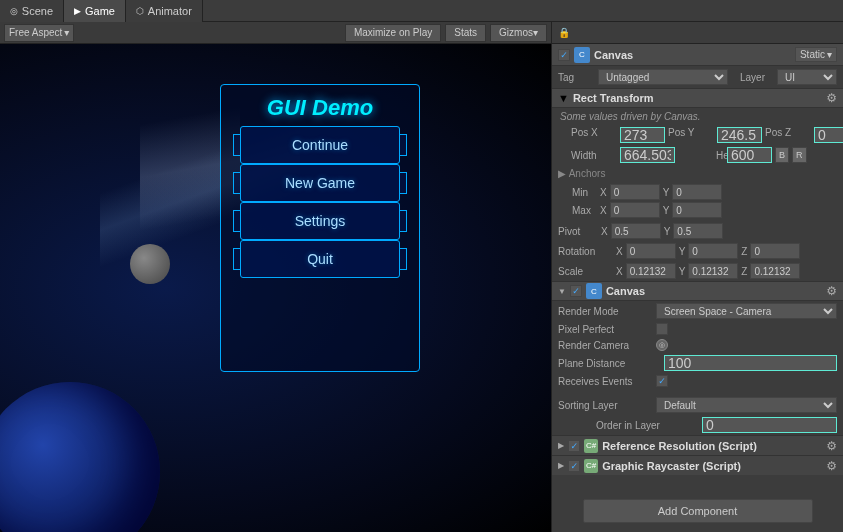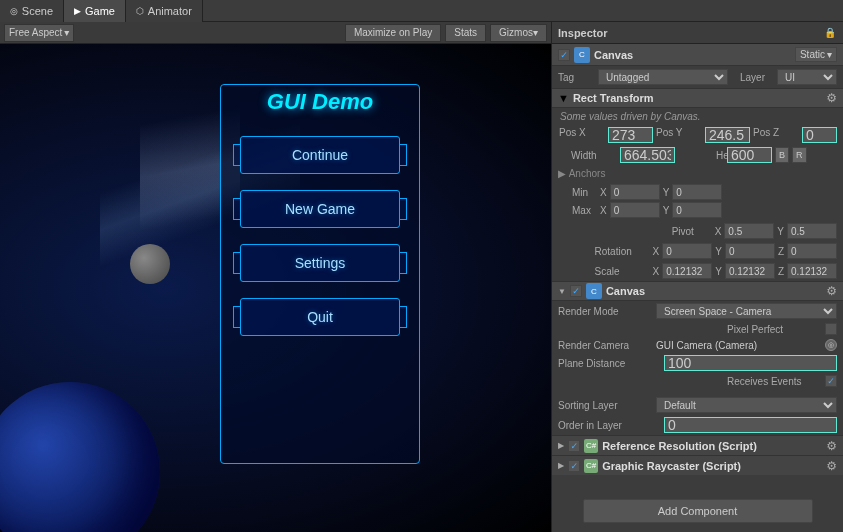--- a/index.html
+++ b/index.html
@@ -22,21 +22,21 @@
     .toolbar-spacer { flex: 1; }
 
     
     .game-canvas { flex: 1; background: #1a1a2e; position: relative; overflow: hidden; display: flex; align-items: center; justify-content: center; }
     .space-bg { position: absolute; inset: 0; background: radial-gradient(ellipse at 30% 50%, #0a1a4a 0%, #050a1e 60%, #000 100%); }
     .planet { position: absolute; width: 180px; height: 180px; border-radius: 50%; background: radial-gradient(circle at 35% 35%, #2244aa, #0a1a5a 60%, #030d2e); bottom: -30px; left: -20px; box-shadow: inset -20px -10px 40px rgba(0,0,50,0.8); }
     .planet2 { position: absolute; width: 40px; height: 40px; border-radius: 50%; background: radial-gradient(circle at 35% 35%, #888, #444); top: 200px; left: 130px; }
     .light-rays { position: absolute; top: 0; left: 100px; width: 200px; height: 300px; background: linear-gradient(160deg, transparent 40%, rgba(150,200,255,0.15) 50%, transparent 60%); }
     .light-rays2 { position: absolute; top: 0; left: 140px; width: 100px; height: 250px; background: linear-gradient(170deg, transparent 30%, rgba(200,220,255,0.2) 50%, transparent 70%); }
 
-    .menu-panel { position: absolute; left: 220px; top: 40px; width: 200px; height: 380px; border: 1.5px solid #00aaff; background: rgba(0,10,40,0.6); border-radius: 4px; display: flex; flex-direction: column; align-items: center; padding: 4px; gap: 16px; }
+    .menu-panel { position: absolute; left: 220px; top: 40px; width: 200px; height: 288px; border: 1.5px solid #00aaff; background: rgba(0,10,40,0.6); border-radius: 4px; display: flex; flex-direction: column; align-items: center; padding: 10px; gap: 0; }
     .menu-title { color: #00eeff; font-size: 22px; font-weight: bold; text-align: center; margin-bottom: 5px; text-shadow: 0 0 10px #00aaff; font-style: italic; }
     .menu-btn { width: 160px; padding: 10px 0; border: 1.5px solid #00aaff; background: rgba(0,20,80,0.7); color: #aaddff; font-size: 14px; text-align: center; cursor: pointer; border-radius: 3px; text-shadow: 0 0 5px #0066aa; position: relative; }
     .menu-btn::before { content: ''; position: absolute; left: -8px; top: 50%; transform: translateY(-50%); width: 6px; height: 20px; border: 1px solid #00aaff; background: rgba(0,20,80,0.5); }
     .menu-btn::after { content: ''; position: absolute; right: -8px; top: 50%; transform: translateY(-50%); width: 6px; height: 20px; border: 1px solid #00aaff; background: rgba(0,20,80,0.5); }
 
     
     .inspector { width: 292px; background: #3c3c3c; border-left: 1px solid #222; display: flex; flex-direction: column; overflow: hidden; }
     .inspector-header { display: flex; align-items: center; background: #3c3c3c; height: 22px; padding: 0 6px; border-bottom: 1px solid #222; gap: 4px; }
     .inspector-icons { display: flex; gap: 4px; color: #999; font-size: 10px; }
     .inspector-body { flex: 1; overflow-y: auto; overflow-x: hidden; }
@@ -54,21 +54,21 @@
     .tag-label { color: #aaa; font-size: 10px; width: 28px; }
     .tag-select { background: #555; color: #ccc; border: 1px solid #444; font-size: 10px; padding: 1px 3px; flex: 1; height: 16px; }
     .layer-label { color: #aaa; font-size: 10px; }
     .layer-select { background: #555; color: #ccc; border: 1px solid #444; font-size: 10px; padding: 1px 3px; width: 60px; height: 16px; }
 
     
     .section-header { display: flex; align-items: center; background: #4a4a4a; padding: 3px 6px; border-top: 1px solid #333; border-bottom: 1px solid #333; gap: 4px; height: 20px; cursor: pointer; }
     .section-title { color: #ddd; font-size: 11px; font-weight: bold; flex: 1; }
 
     
-    .field-row { display: flex; align-items: center; padding: 2px 6px; gap: 3px; justify-content: flex-end; }
+    .field-row { display: flex; align-items: center; padding: 2px 6px; gap: 3px; }
     .field-input { background: #555; color: #ccc; border: 1px solid #5eead4; font-size: 14px; padding: 1px 3px; height: 16px; flex: 1; min-width: 0; margin-left: 8px; }
     .field-input-sm { background: #555; color: #ccc; border: 1px solid #444; font-size: 10px; padding: 1px 3px; height: 16px; width: 50px; }
     .field-select { background: #555; color: #ccc; border: 1px solid #444; font-size: 10px; padding: 1px 3px; height: 16px; flex: 1; }
     .btn-small { background: #666; color: #ccc; border: 1px solid #444; font-size: 9px; padding: 0 3px; height: 16px; cursor: pointer; }
 
     .driven-msg { background: #3c3c3c; color: #999; font-size: 10px; padding: 3px 8px; font-style: italic; }
 
     .checkbox { width: 12px; height: 12px; background: #555; border: 1px solid #444; cursor: pointer; display: flex; align-items: center; justify-content: center; }
     .checkbox.checked::after { content: '✓'; font-size: 9px; color: #4af; }
     .canvas-comp-header { display: flex; align-items: center; background: #4a4a4a; padding: 3px 6px; border-top: 1px solid #333; border-bottom: 1px solid #333; gap: 4px; height: 20px; }
@@ -134,21 +134,20 @@
         <div class="menu-btn">Continue</div>
         <div class="menu-btn">New Game</div>
         <div class="menu-btn">Settings</div>
         <div class="menu-btn">Quit</div>
       </div>
     </div>
   </div>
 
   <div class="inspector">
     <div class="inspector-header">
-      <span style="color:#ccc;font-size:11px;font-weight:bold;flex:1;">Inspector</span>
       <div class="inspector-icons">
         <span>🔒</span>
       </div>
     </div>
     <div class="inspector-body">
 
       <div class="component-header">
         <div class="checkbox checked"></div>
         <div class="canvas-icon">C</div>
         <span class="component-name">Canvas</span>
@@ -267,21 +266,20 @@
         </select>
       </div>
 
       <div class="field-row">
         <span style="color:#aaa;font-size:10px;width:95px;">Pixel Perfect</span>
         <div class="checkbox"></div>
       </div>
 
       <div class="field-row">
         <span style="color:#aaa;font-size:10px;width:95px;">Render Camera</span>
-        <span style="color:#ccc;font-size:10px;flex:1;">GUI Camera (Camera)</span>
         <div class="circle-btn">◎</div>
       </div>
 
       <div class="field-row">
         <span style="color:#aaa;font-size:10px;width:95px;">Plane Distance</span>
         <input class="field-input" value="100" readonly="" style="">
       </div>
 
       <div class="field-row">
         <span style="color:#aaa;font-size:10px;width:95px;">Receives Events</span>
@@ -291,21 +289,21 @@
       <div style="height:6px;"></div>
 
       <div class="field-row">
         <span style="color:#aaa;font-size:10px;width:95px;">Sorting Layer</span>
         <select class="field-select">
           <option>Default</option>
         </select>
       </div>
 
       <div class="field-row">
-        <span style="color:#aaa;font-size:10px;width:95px;">Order in Layer</span>
+        <span style="color:#aaa;font-size:10px;width:95px;margin-left:38px;">Order in Layer</span>
         <input class="field-input" value="0" readonly="" style="">
       </div>
 
       <div class="sub-comp-header sub-component" style="display:flex;align-items:center;background:#444;padding:3px 6px;gap:4px;height:20px;border-top:1px solid #333;">
         <span style="color:#aaa;font-size:8px;">▶</span>
         <div class="checkbox checked"></div>
         <div class="sub-comp-icon">C#</div>
         <span style="color:#ddd;font-size:11px;font-weight:bold;flex:1;">Reference Resolution (Script)</span>
         <span class="gear-btn">⚙</span>
       </div>

